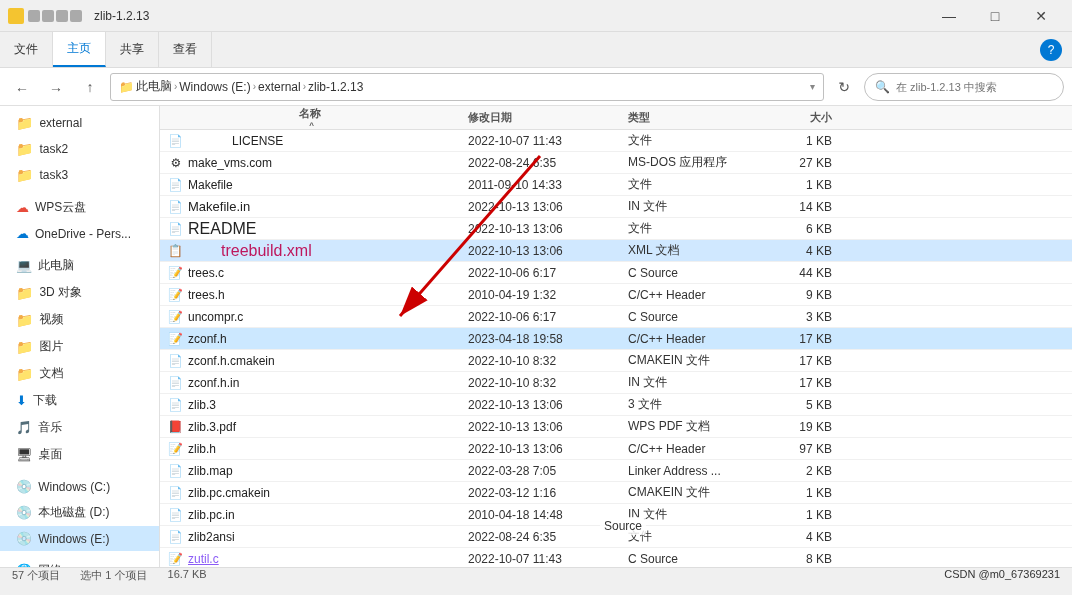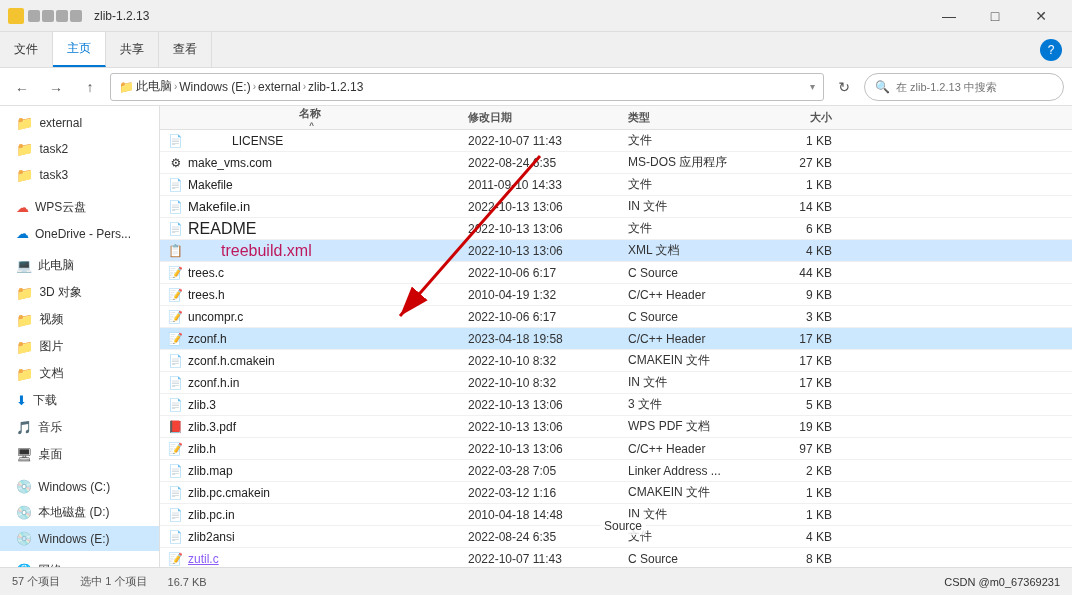--- a/index.html
+++ b/index.html
@@ -148,21 +148,20 @@
     .file-date-cell { width: 160px; padding: 0 8px; color: #333; }
     .file-type-cell { width: 140px; padding: 0 8px; color: #333; overflow: hidden; white-space: nowrap; }
     .file-size-cell { width: 80px; padding: 0 8px; text-align: right; color: #333; }
 
     
     .status-bar {
       height: 28px;
       background: #f0f0f0;
       border-top: 1px solid #ddd;
       display: flex;
-      align-items: center;
       padding: 0 12px;
       font-size: 11px;
       color: #555;
       gap: 20px;
     }
     .status-right { margin-left: auto; font-size: 11px; color: #333; }
 
     
     ::-webkit-scrollbar { width: 12px; }
     ::-webkit-scrollbar-track { background: #f0f0f0; }

